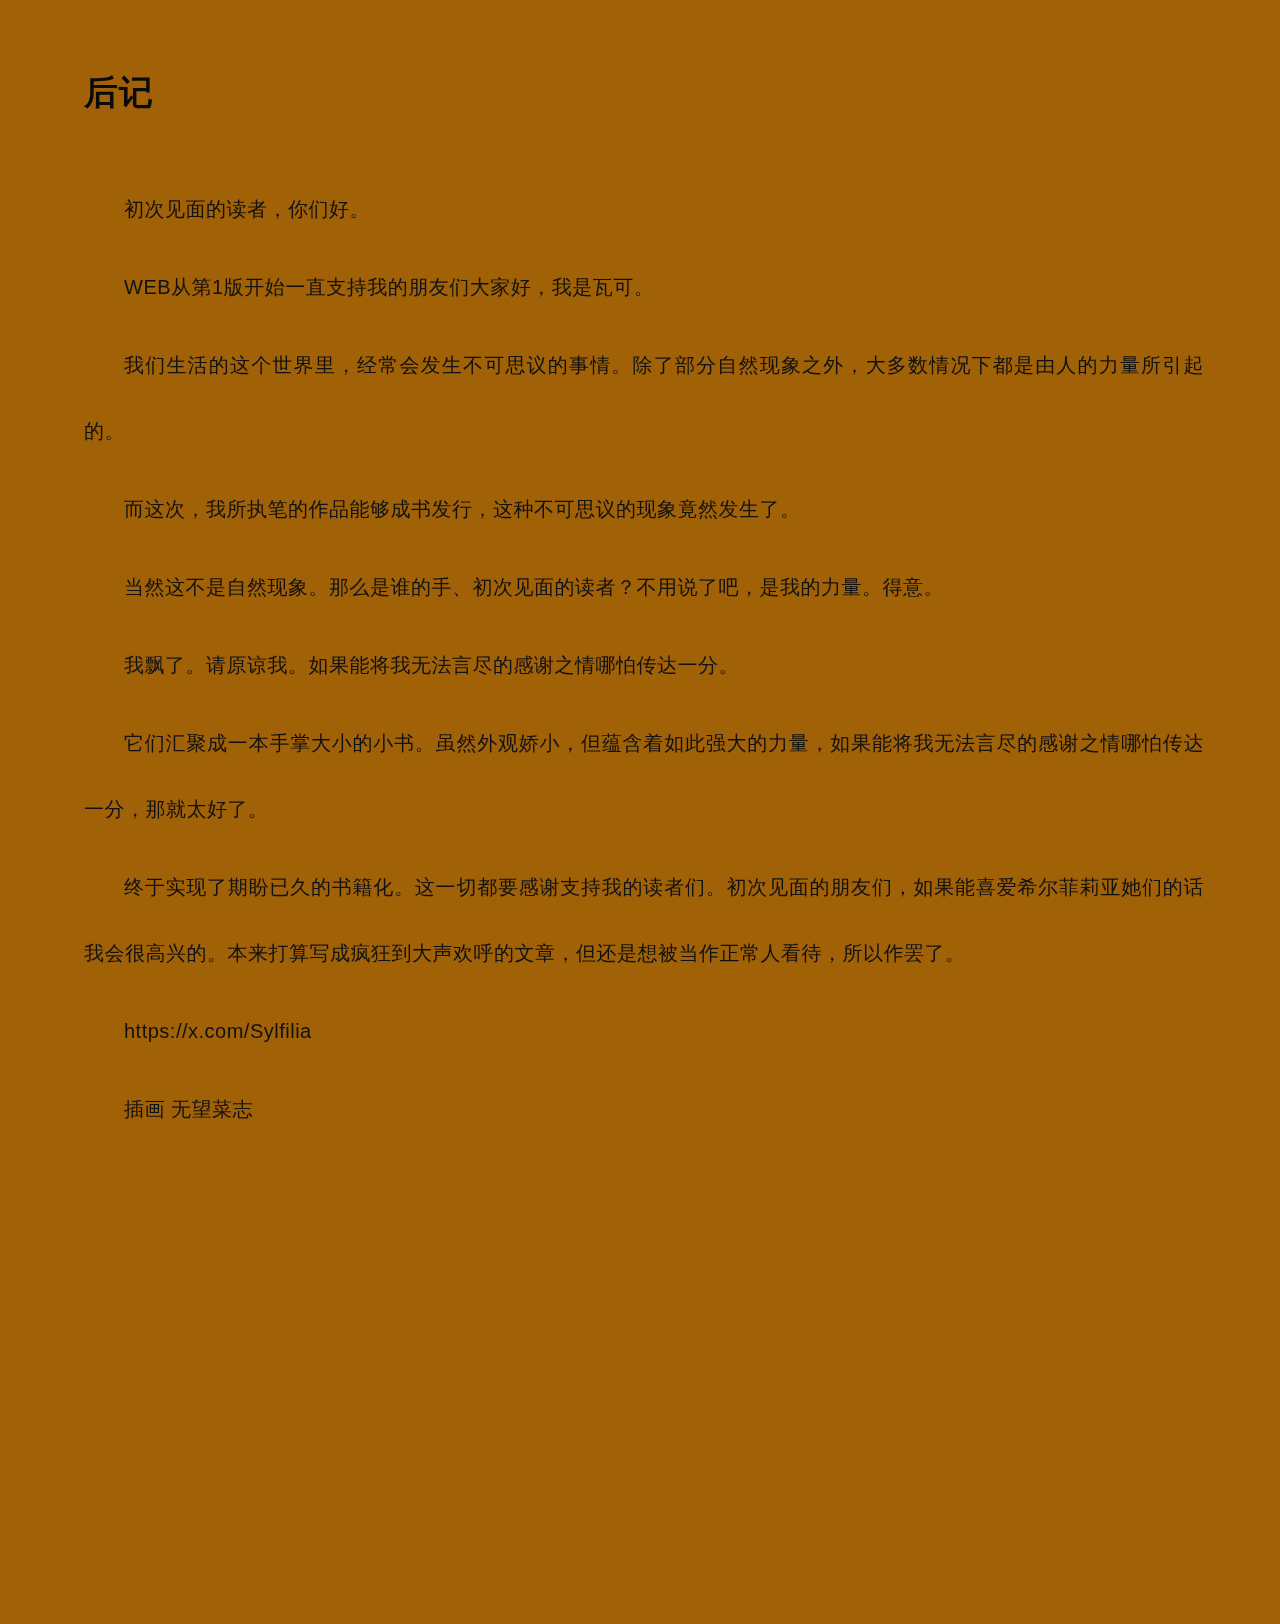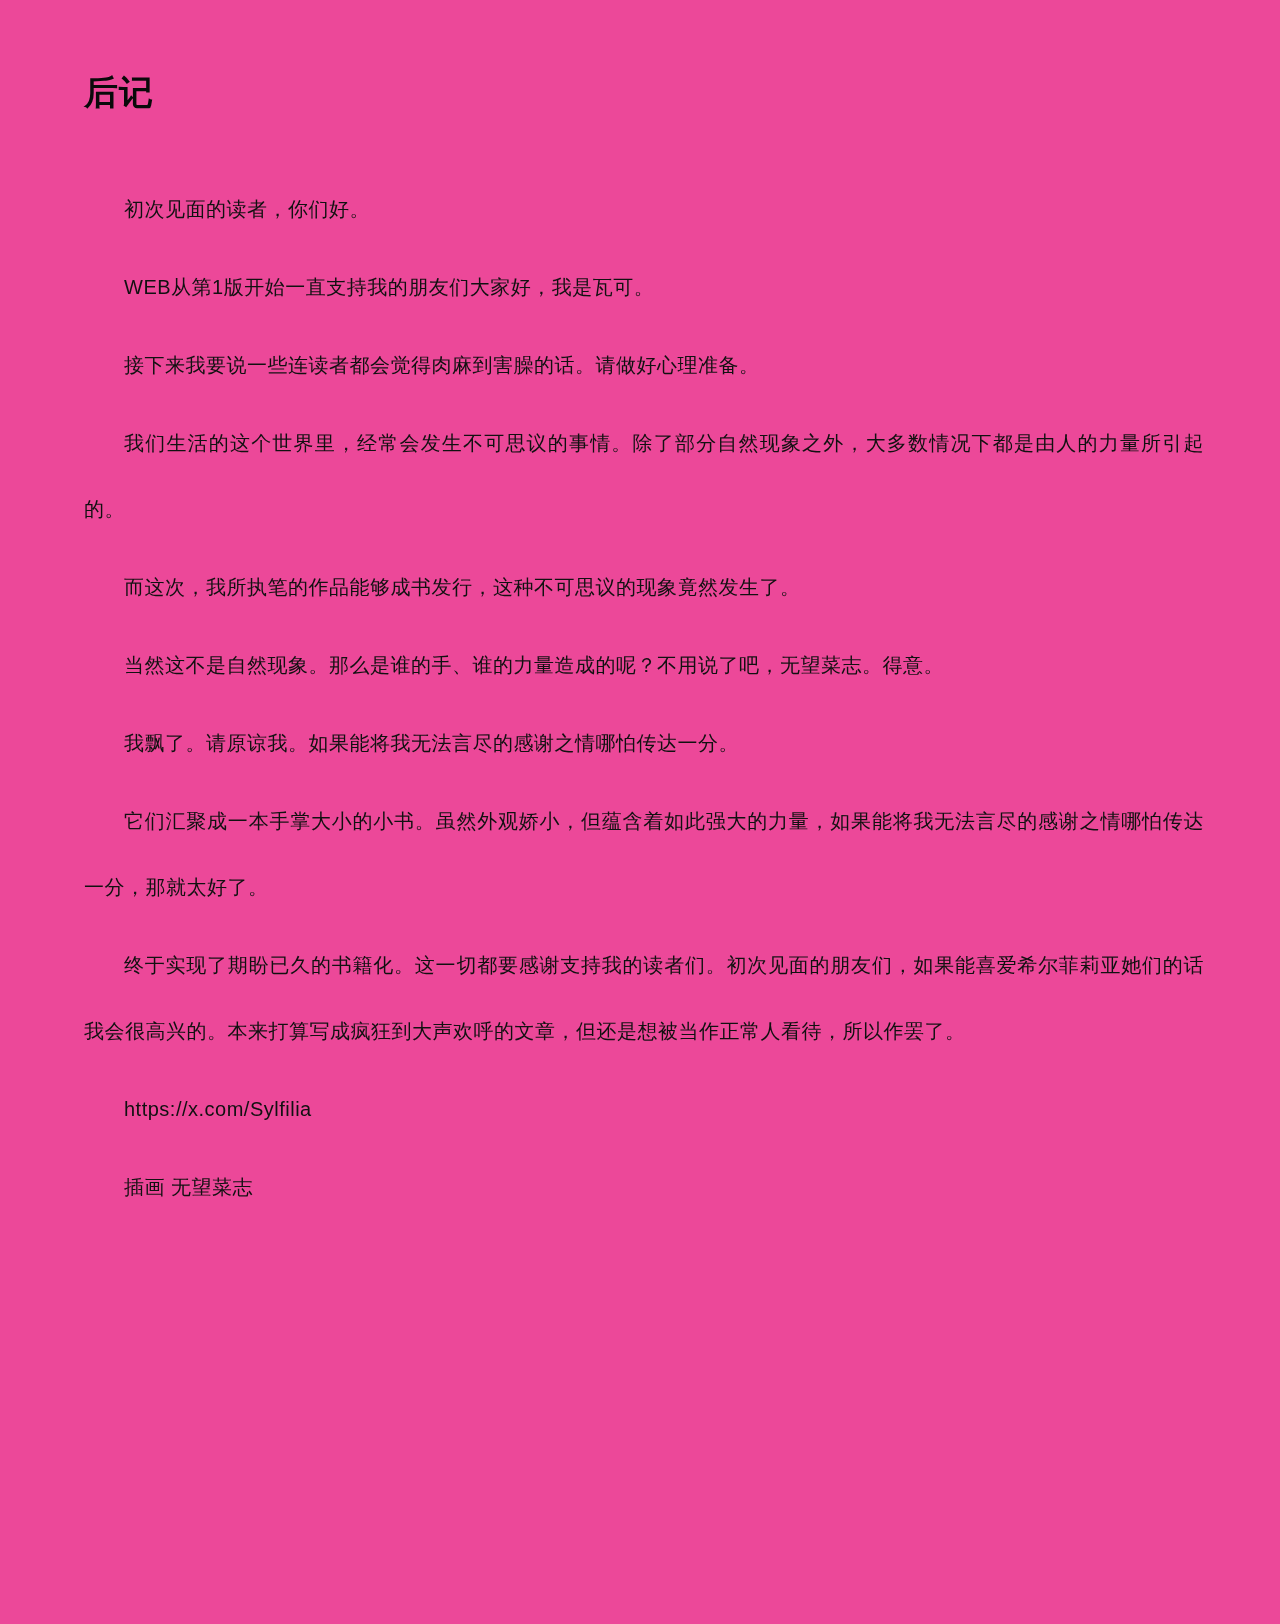--- a/index.html
+++ b/index.html
@@ -13,21 +13,21 @@
     box-sizing: border-box;
     font-family: "Liberation Sans", "DejaVu Sans", sans-serif;
     color: #111111;
     overflow: hidden;
   }
   .page {
     box-sizing: border-box;
     width: 1280px;
     height: 1624px;
     padding: 72px 76px 40px 84px;
-    background: #ec4899;
+    background: #a16207;
   }
   h1.doc-title {
     font-size: 34px;
     line-height: 40px;
     font-weight: 700;
     margin: 0 0 64px 0;
     color: #0a0a0a;
     letter-spacing: 1px;
   }
   .doc-body p {
@@ -48,23 +48,22 @@
 </style>
 </head>
 <body>
 
 <div class="page">
   <h1 class="doc-title">后记</h1>
 
   <div class="doc-body">
     <p>初次见面的读者，你们好。</p>
     <p>WEB从第1版开始一直支持我的朋友们大家好，我是瓦可。</p>
-    <p>接下来我要说一些连读者都会觉得肉麻到害臊的话。请做好心理准备。</p>
     <p>我们生活的这个世界里，经常会发生不可思议的事情。除了部分自然现象之外，大多数情况下都是由人的力量所引起的。</p>
     <p>而这次，我所执笔的作品能够成书发行，这种不可思议的现象竟然发生了。</p>
-    <p>当然这不是自然现象。那么是谁的手、谁的力量造成的呢？不用说了吧，无望菜志。得意。</p>
+    <p>当然这不是自然现象。那么是谁的手、初次见面的读者？不用说了吧，是我的力量。得意。</p>
     <p>我飘了。请原谅我。如果能将我无法言尽的感谢之情哪怕传达一分。</p>
     <p>它们汇聚成一本手掌大小的小书。虽然外观娇小，但蕴含着如此强大的力量，如果能将我无法言尽的感谢之情哪怕传达一分，那就太好了。</p>
     <p>终于实现了期盼已久的书籍化。这一切都要感谢支持我的读者们。初次见面的朋友们，如果能喜爱希尔菲莉亚她们的话我会很高兴的。本来打算写成疯狂到大声欢呼的文章，但还是想被当作正常人看待，所以作罢了。</p>
     <p class="latin-line">https://x.com/Sylfilia</p>
     <p>插画 无望菜志</p>
   </div>
 </div>
 
 </body></html>

